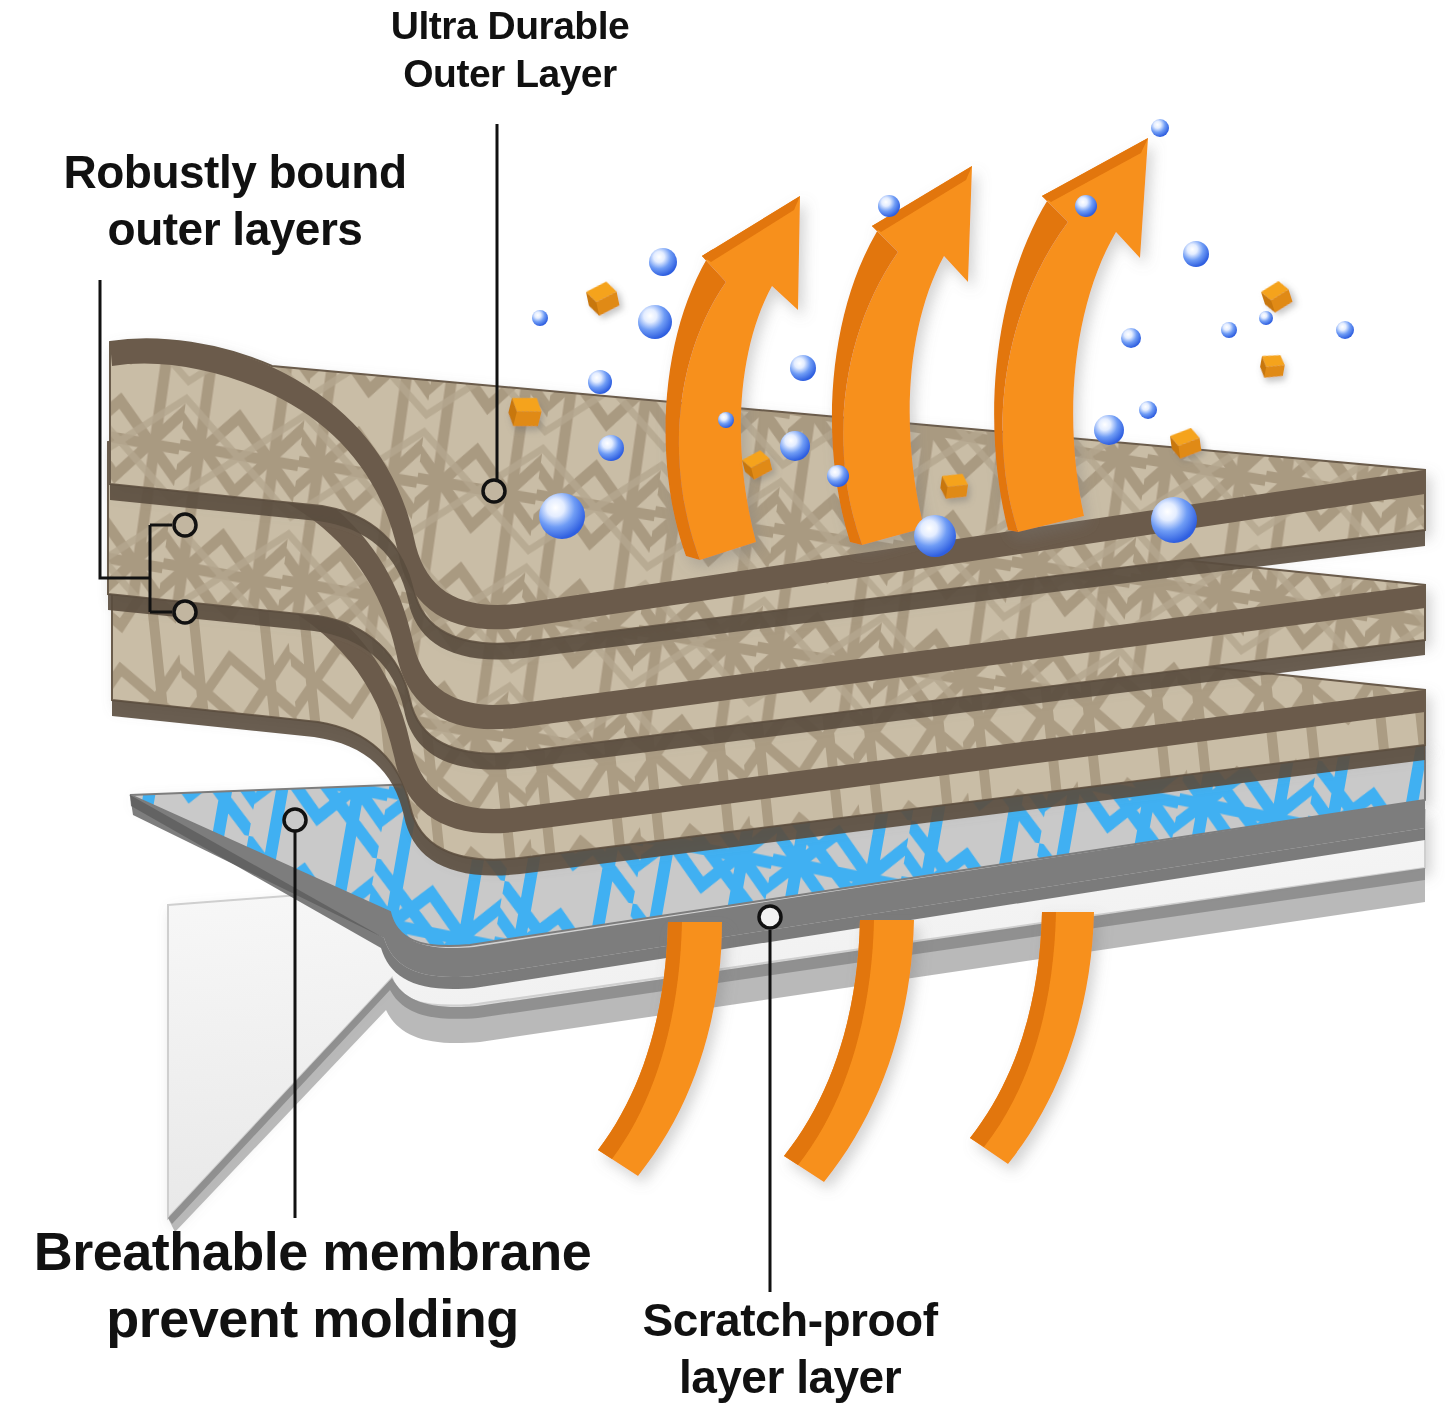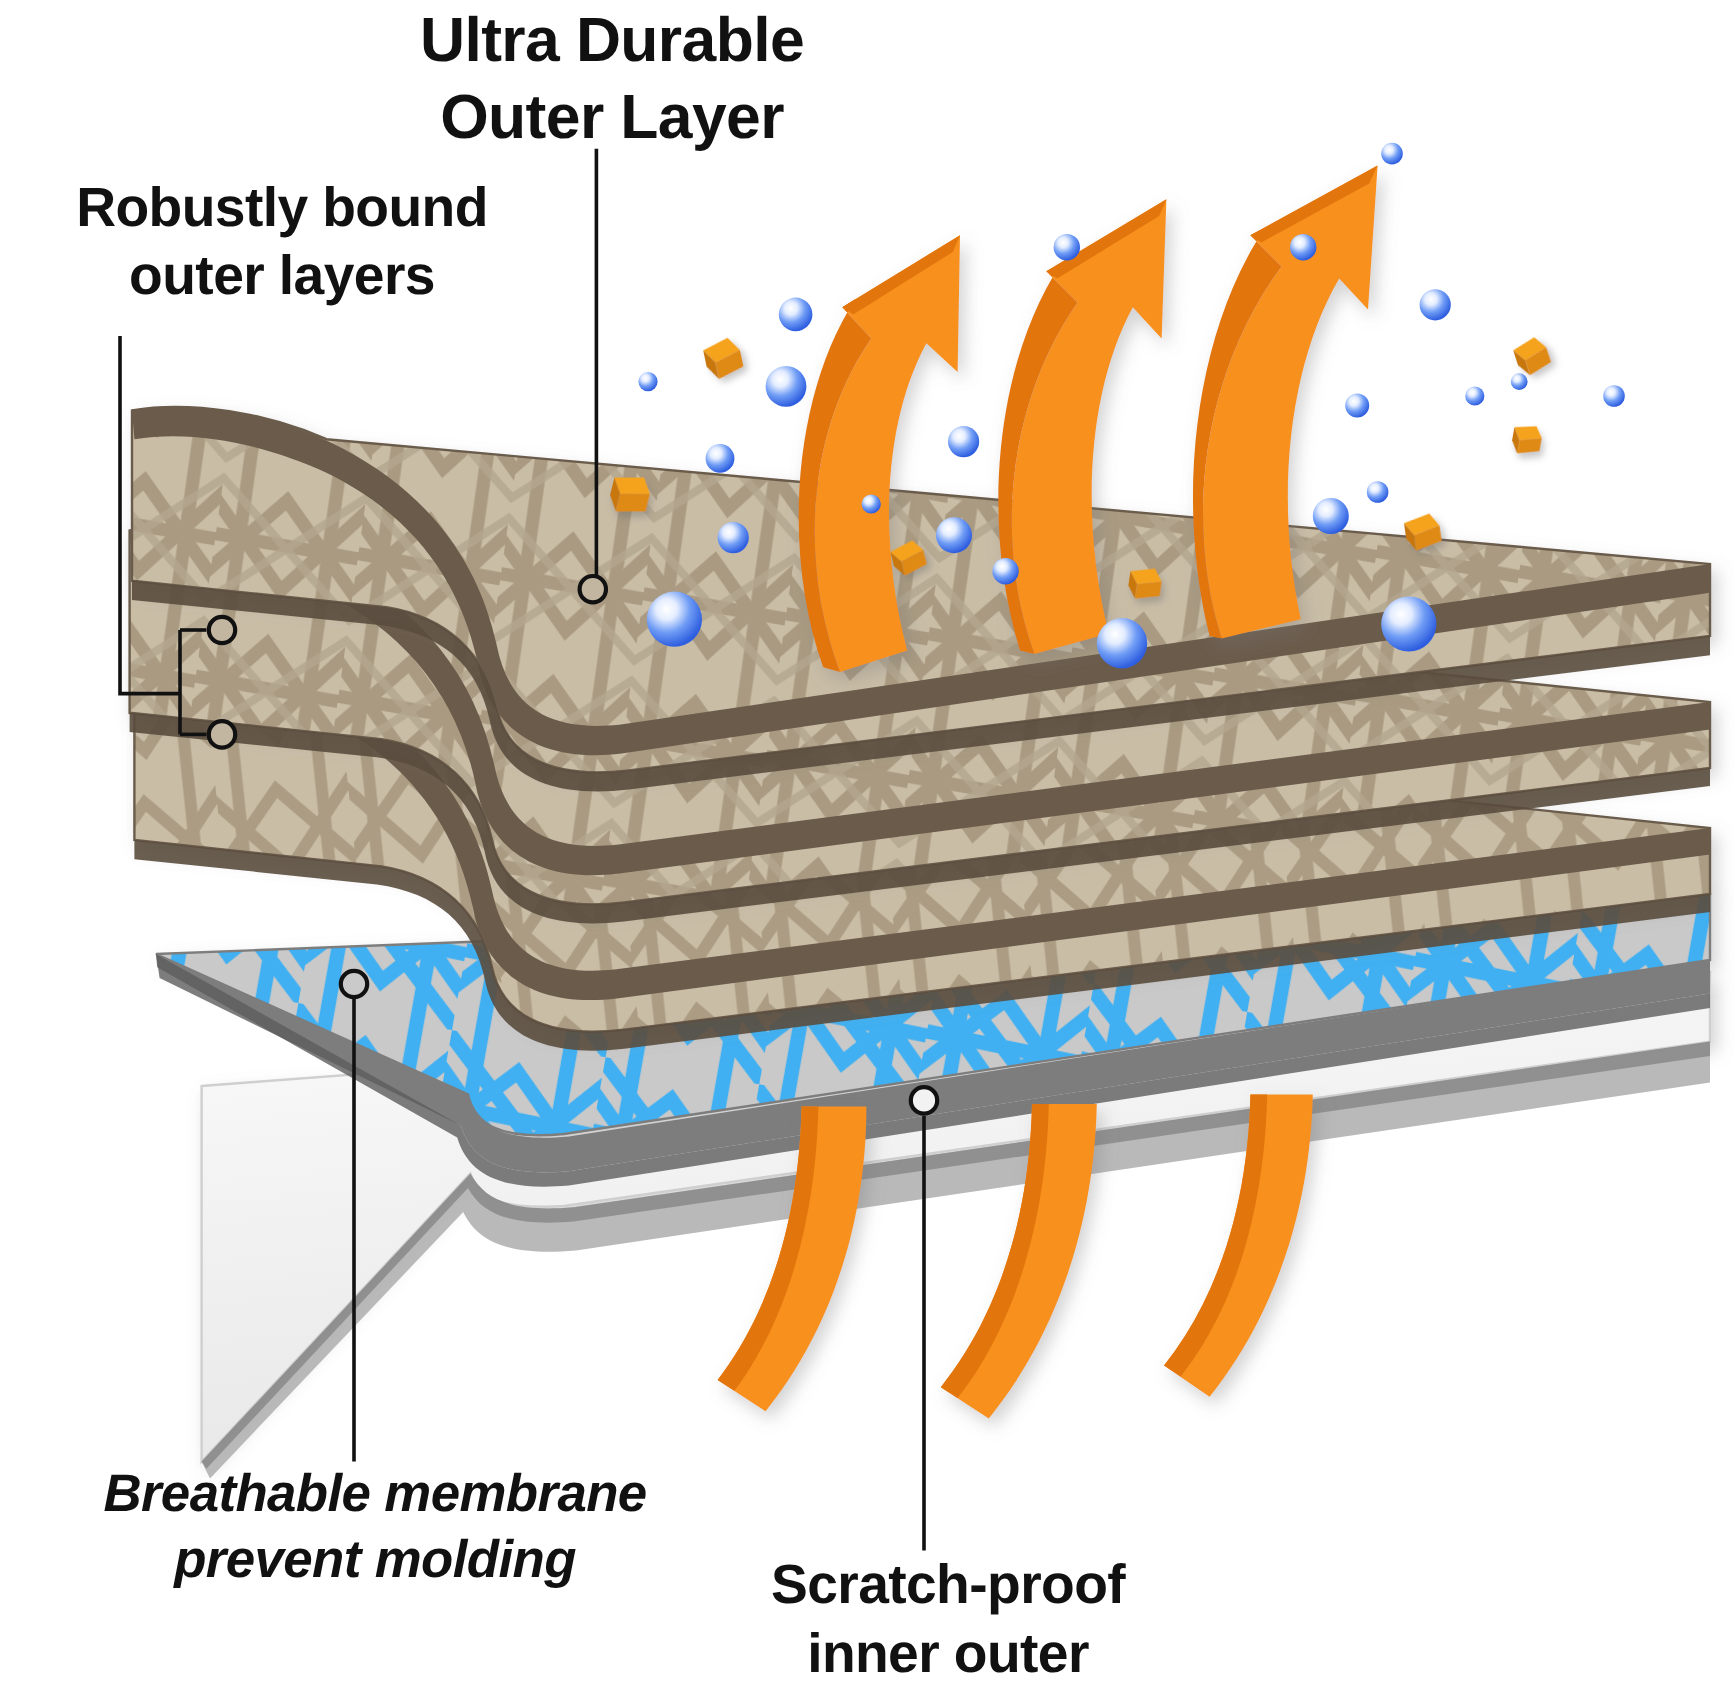--- a/index.html
+++ b/index.html
@@ -30,38 +30,37 @@
     font-weight: bold;
     color: #111111;
     line-height: 1.24;
     letter-spacing: -0.5px;
     white-space: pre-line;
   }
   #label-ultra-durable {
     left: 300px;
     top: 2px;
     width: 420px;
-    font-size: 52px;
+    font-size: 39px;
     text-align: center;
   }
   #label-robustly-bound {
     left: 0px;
     top: 144px;
     width: 440px;
     font-size: 46px;
     text-align: center;
     padding-left: 15px;
   }
   #label-breathable {
     left: 0px;
     top: 1218px;
     width: 625px;
-    font-size: 44px;
+    font-size: 54px;
     text-align: center;
-    font-style: italic;
   }
   #label-scratch-proof {
     left: 580px;
     top: 1292px;
     width: 420px;
     font-size: 46px;
     text-align: center;
   }
 </style>
 </head>
@@ -308,15 +307,15 @@
   <div class="lbl" id="label-ultra-durable">Ultra Durable
 Outer Layer</div>
 
   <div class="lbl" id="label-robustly-bound">Robustly bound
 outer layers</div>
 
   <div class="lbl" id="label-breathable">Breathable membrane
 prevent molding</div>
 
   <div class="lbl" id="label-scratch-proof">Scratch-proof
-inner outer</div>
+layer layer</div>
 
 </div>
 
 </body></html>

